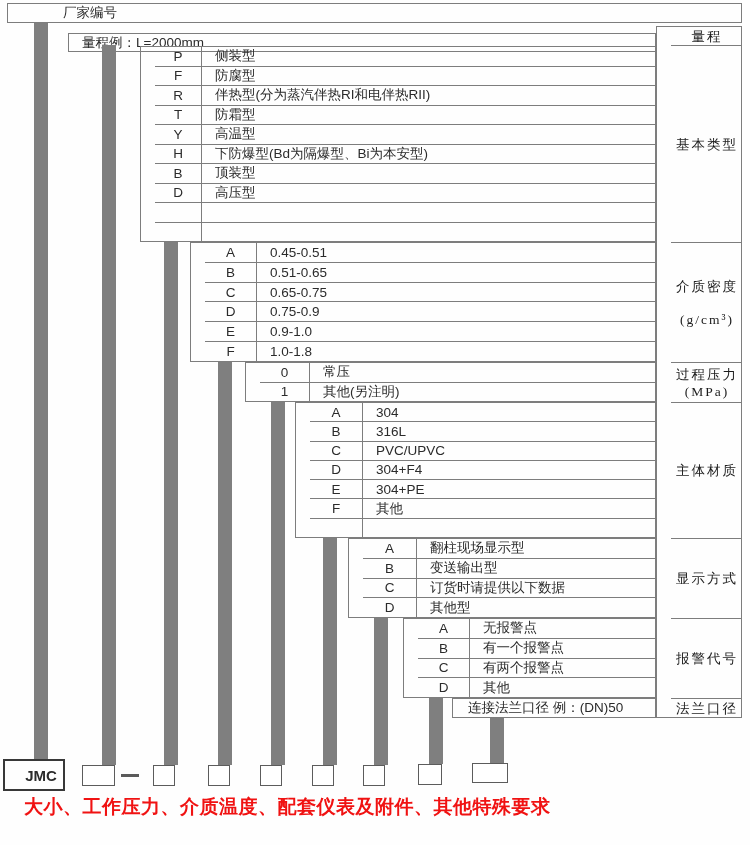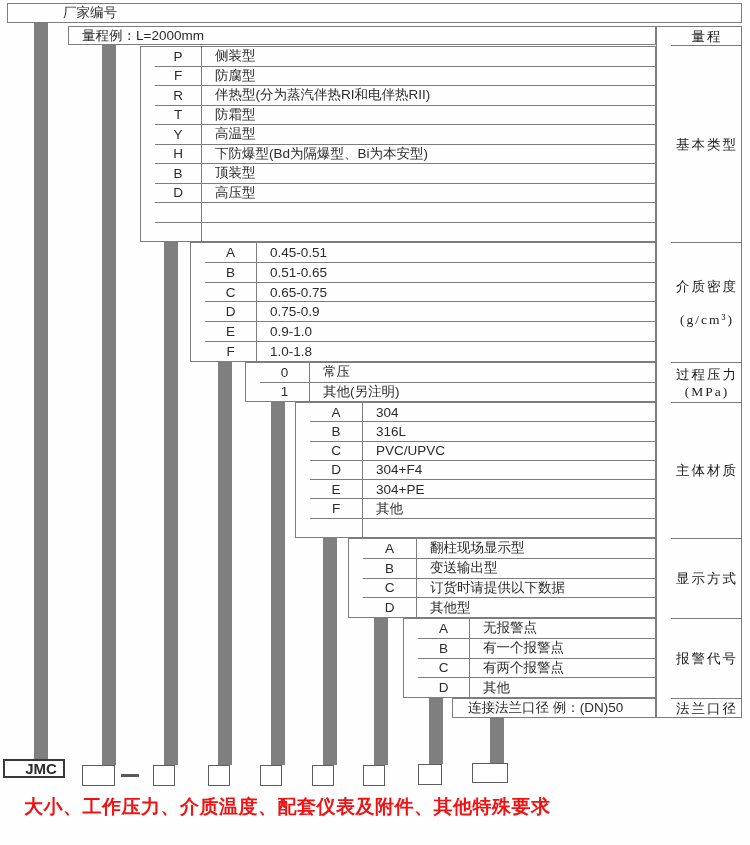--- a/index.html
+++ b/index.html
@@ -17,21 +17,21 @@
     background:#fefefe;
     overflow:hidden;
     color:var(--ink);
     font-size:13.5px;
   }
   .abs{position:absolute;padding-left:14px;}
   .box{border:1px solid var(--line);}
   
   #maker-box{left:7px;top:3px;width:735px;height:20px;line-height:18px;padding-left:55px;}
   
-  #range-box{left:68px;top:26px;width:588px;height:19px;line-height:17px;padding-left:13px;}
+  #range-box{left:68px;top:33px;width:588px;height:19px;line-height:17px;padding-left:13px;}
   
   #category-col{left:656px;top:26px;width:86px;height:692px;display:flex;flex-direction:column;
     font-family:"Liberation Serif", serif;color:#1c1c1c;}
   #category-col .cat{display:flex;flex-direction:column;align-items:center;justify-content:center;
     border-bottom:1px solid var(--line);letter-spacing:2px;text-indent:2px;line-height:17px;}
   #category-col .cat:last-child{border-bottom:none;}
   .cat-h19{height:19px;}
   .cat-h197{height:197px;}
   .cat-h120{height:120px;gap:16px;}
   .cat-h40{height:40px;}
@@ -55,21 +55,21 @@
   #sect-display {left:348px;top:538px;width:308px;height:80px;}
   #sect-display .code{width:54px;}
   #sect-alarm   {left:403px;top:618px;width:253px;height:80px;}
   #sect-alarm .code{width:52px;}
   #sect-flange  {left:452px;top:698px;width:204px;height:20px;display:flex;align-items:center;
     border:1px solid var(--line);padding-left:15px;white-space:nowrap;}
   
   .vline{width:1px;background:#7f7f7f;}
   
   .code-box{border:1.5px solid #5c5c5c;background:#fff;}
-  #jmc-box{left:3px;top:759px;width:62px;height:19px;border:2px solid #383838;
+  #jmc-box{left:3px;top:759px;width:62px;height:32px;border:2px solid #383838;
     display:flex;align-items:center;justify-content:center;font-weight:bold;font-size:15px;}
   #bb-range   {left:82px; top:765px;width:33px;height:21px;}
   #bb-basic   {left:153px;top:765px;width:22px;height:21px;}
   #bb-density {left:208px;top:765px;width:22px;height:21px;}
   #bb-pressure{left:260px;top:765px;width:22px;height:21px;}
   #bb-material{left:312px;top:765px;width:22px;height:21px;}
   #bb-display {left:363px;top:765px;width:22px;height:21px;}
   #bb-alarm   {left:418px;top:764px;width:24px;height:21px;}
   #bb-flange  {left:472px;top:763px;width:36px;height:20px;}
   #dash-sep{left:121px;top:774px;width:18px;height:2.5px;background:#5a5a5a;}

